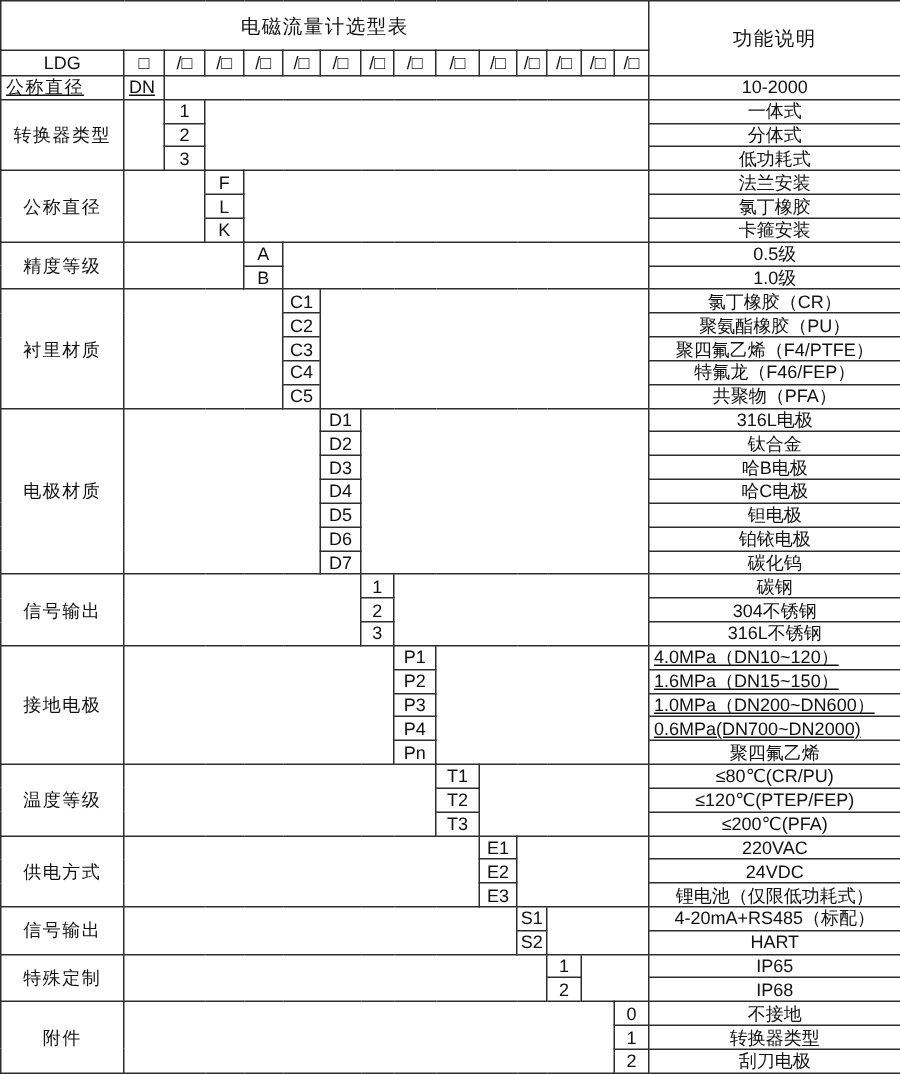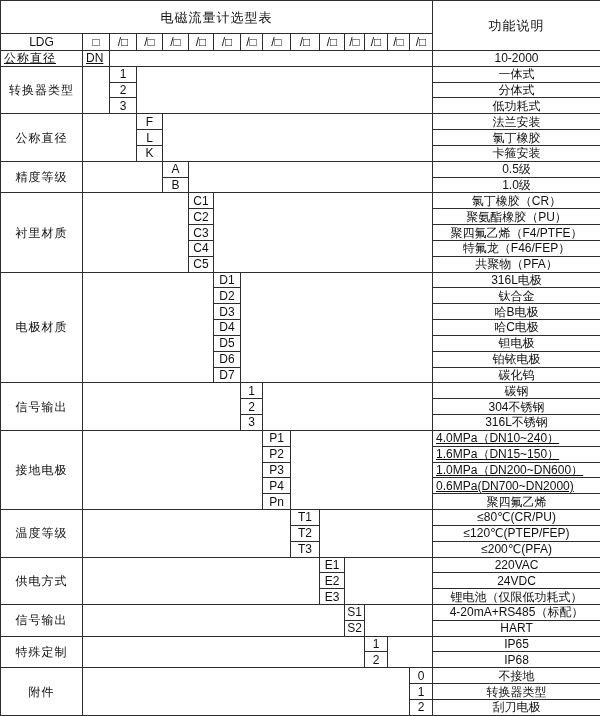--- a/index.html
+++ b/index.html
@@ -174,21 +174,21 @@
       </tr>
       <tr>
         <td>3</td>
         <td>316L不锈钢</td>
       </tr>
       <tr>
         <td class="label" rowspan="5">接地电极</td>
         <td rowspan="5" colspan="7"></td>
         <td>P1</td>
         <td rowspan="5" colspan="6"></td>
-        <td class="left">4.0MPa（DN10~240）</td>
+        <td class="left">4.0MPa（DN10~120）</td>
       </tr>
       <tr>
         <td>P2</td>
         <td class="left">1.6MPa（DN15~150）</td>
       </tr>
       <tr>
         <td>P3</td>
         <td class="left">1.0MPa（DN200~DN600）</td>
       </tr>
       <tr>

